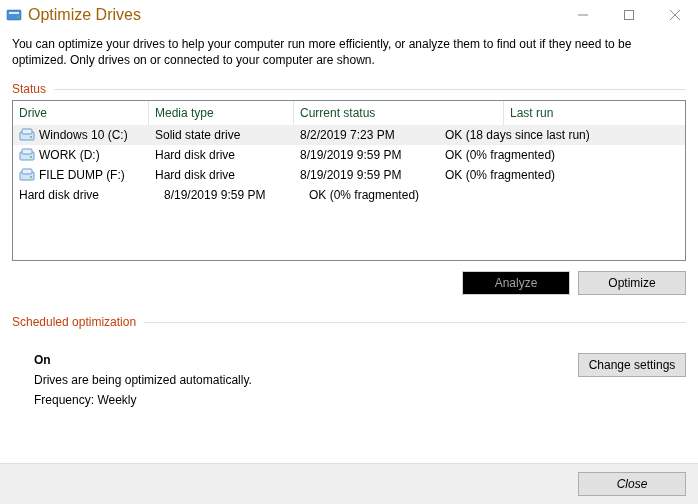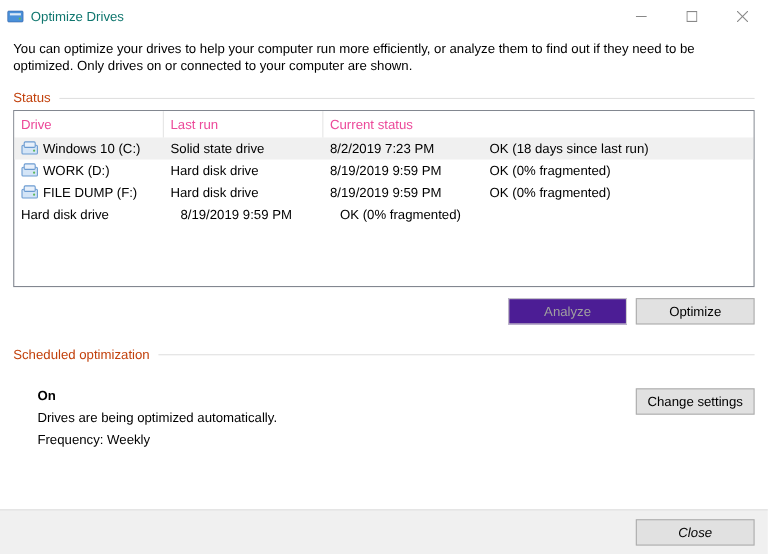--- a/index.html
+++ b/index.html
@@ -18,21 +18,21 @@
     height: 30px;
     display: flex;
     align-items: center;
     padding: 0 0 0 6px;
   }
   .titlebar .app-icon {
     width: 16px; height: 16px;
     margin-right: 6px;
     display: inline-flex; align-items: center; justify-content: center;
   }
-  .titlebar .title { font-size: 12px; color: #0f766e; }
+  .titlebar .title { font-size: 16px; color: #a16207; }
   .titlebar .spacer { flex: 1; }
   .winbtn {
     width: 46px; height: 30px;
     display: flex; align-items: center; justify-content: center;
     color: #888;
   }
   .winbtn svg { display: block; }
 
   .content {
     padding: 6px 12px 0 12px;
@@ -71,21 +71,21 @@
     height: 24px;
     align-items: center;
     font-size: 12px;
     background: #fff;
   }
   .listhead .col {
     padding: 0 6px;
     border-right: 1px solid #e5e5e5;
     height: 100%;
     display: flex; align-items: center;
-    color: #ec4899;
+    color: #14532d;
   }
   .listhead .col:last-child { border-right: none; flex: 1; }
   .c1 { width: 136px; }
   .c2 { width: 145px; }
   .c3 { width: 145px; }
   .c4 { width: 210px; }
 
   .row {
     display: flex;
     height: 20px;
@@ -110,21 +110,21 @@
     background: #e1e1e1;
     font: inherit;
     font-size: 12px;
     height: 24px;
     padding: 0 8px;
     min-width: 108px;
     cursor: pointer;
   }
   button.win:disabled {
     color: #a0a0a0;
-    background: #4c1d95;
+    background: #000000;
     border-color: #cfcfcf;
     cursor: default;
   }
 
   .sched {
     margin-top: 20px;
   }
   .sched-body {
     display: flex;
     align-items: flex-start;
@@ -185,22 +185,23 @@
   <p class="desc">You can optimize your drives to help your computer run more efficiently, or analyze them to find out if they need to be optimized. Only drives on or connected to your computer are shown.</p>
 
   <div class="section-label">
     <span>Status</span>
     <span class="rule"></span>
   </div>
 
   <div class="listbox">
     <div class="listhead">
       <div class="col c1">Drive</div>
+      <div class="col c2">Media type</div>
+      <div class="col c4">Current status</div>
       <div class="col c3">Last run</div>
-      <div class="col c4">Current status</div>
     </div>
 
     <div class="row selected">
       <div class="cell c1">
         <span class="drive-icon">
           <svg width="16" height="16" viewBox="0 0 16 16">
               <rect x="1" y="5" width="14" height="8" rx="1" fill="#d4e5f7" stroke="#6b9bd1"></rect>
               <rect x="3" y="2" width="10" height="5" rx="1" fill="#e8f0fa" stroke="#6b9bd1"></rect>
               <circle cx="12" cy="10" r="1" fill="#5cb85c"></circle>
             </svg>

